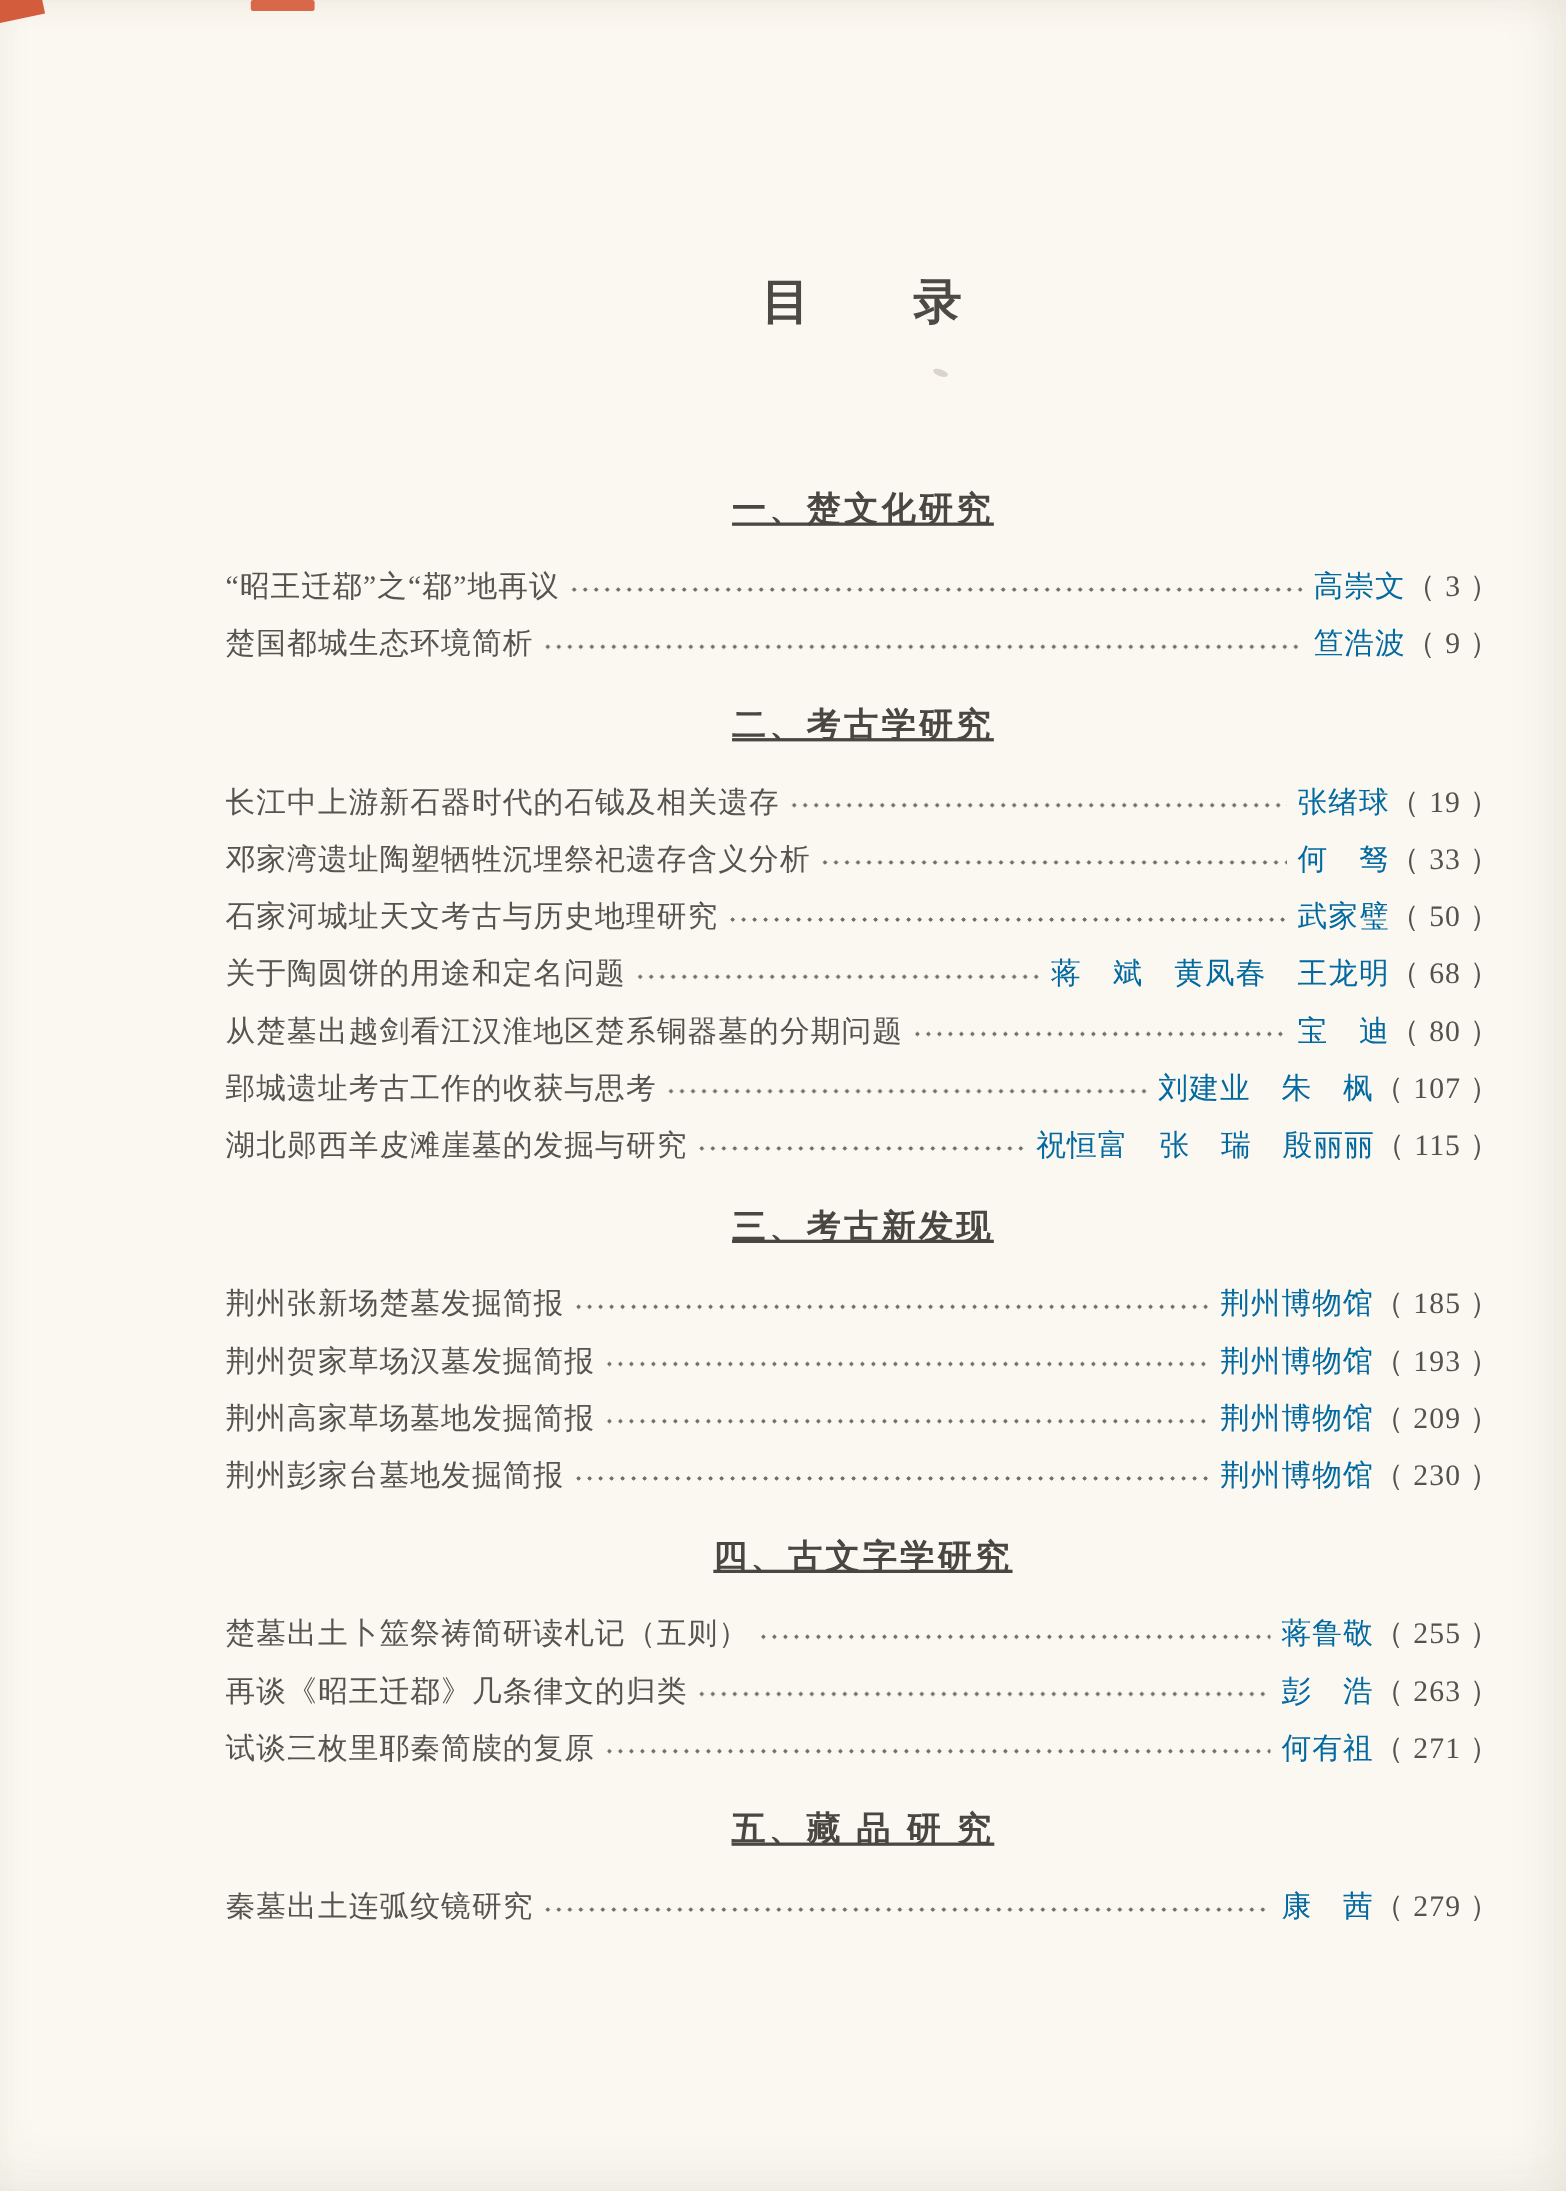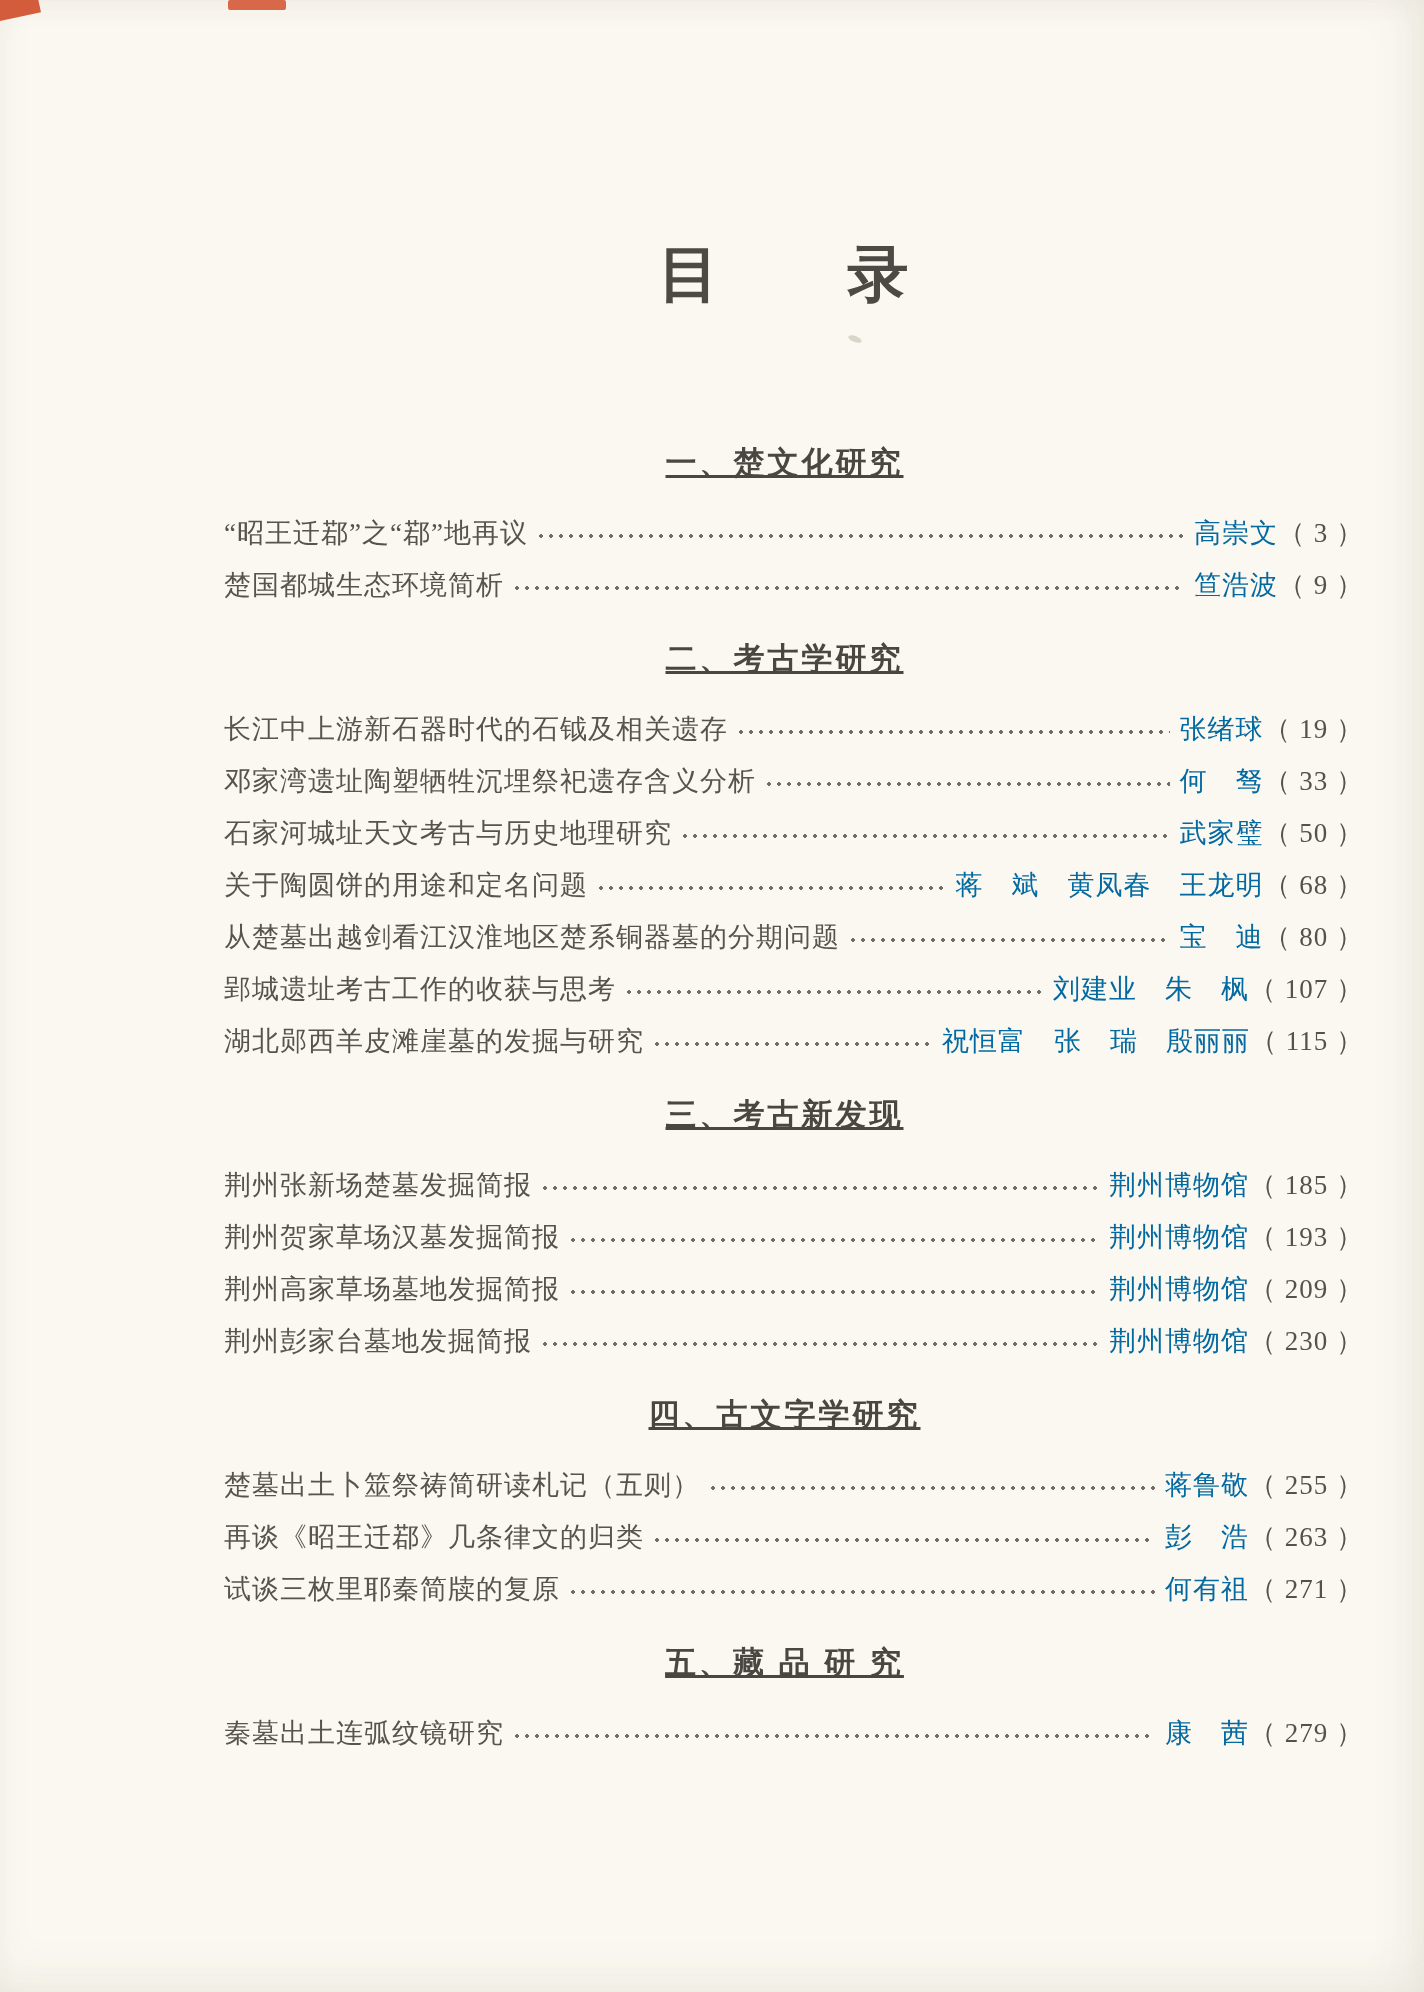--- a/index.html
+++ b/index.html
@@ -44,21 +44,21 @@
     left: 848px; top: 336px;
     width: 14px; height: 6px;
     background: #b9b2a4;
     border-radius: 50%;
     opacity: 0.5;
     transform: rotate(20deg);
   }
   h1.doc-title {
     margin: 0 0 138px 0;
     text-align: center;
-    font-size: 61px;
+    font-size: 44px;
     line-height: 60px;
     font-weight: 700;
     color: #4d4a45;
     letter-spacing: 2px;
   }
   .toc-section { margin: 0; }
   h2.section-heading {
     margin: 28px 0 24px 0;
     text-align: center;
     font-family: "Liberation Sans", "DejaVu Sans", sans-serif;
@@ -69,21 +69,20 @@
     letter-spacing: 3px;
     text-decoration: underline;
   }
   .toc-row {
     display: flex;
     align-items: center;
     height: 52px;
     font-size: 27px;
     letter-spacing: 1px;
     color: #57544f;
-    margin-left: 19px;
   }
   .entry-title {
     white-space: nowrap;
     flex: 0 0 auto;
   }
   .dots {
     flex: 1 1 auto;
     align-self: center;
     height: 12px;
     margin: 6px 10px 0 8px;

